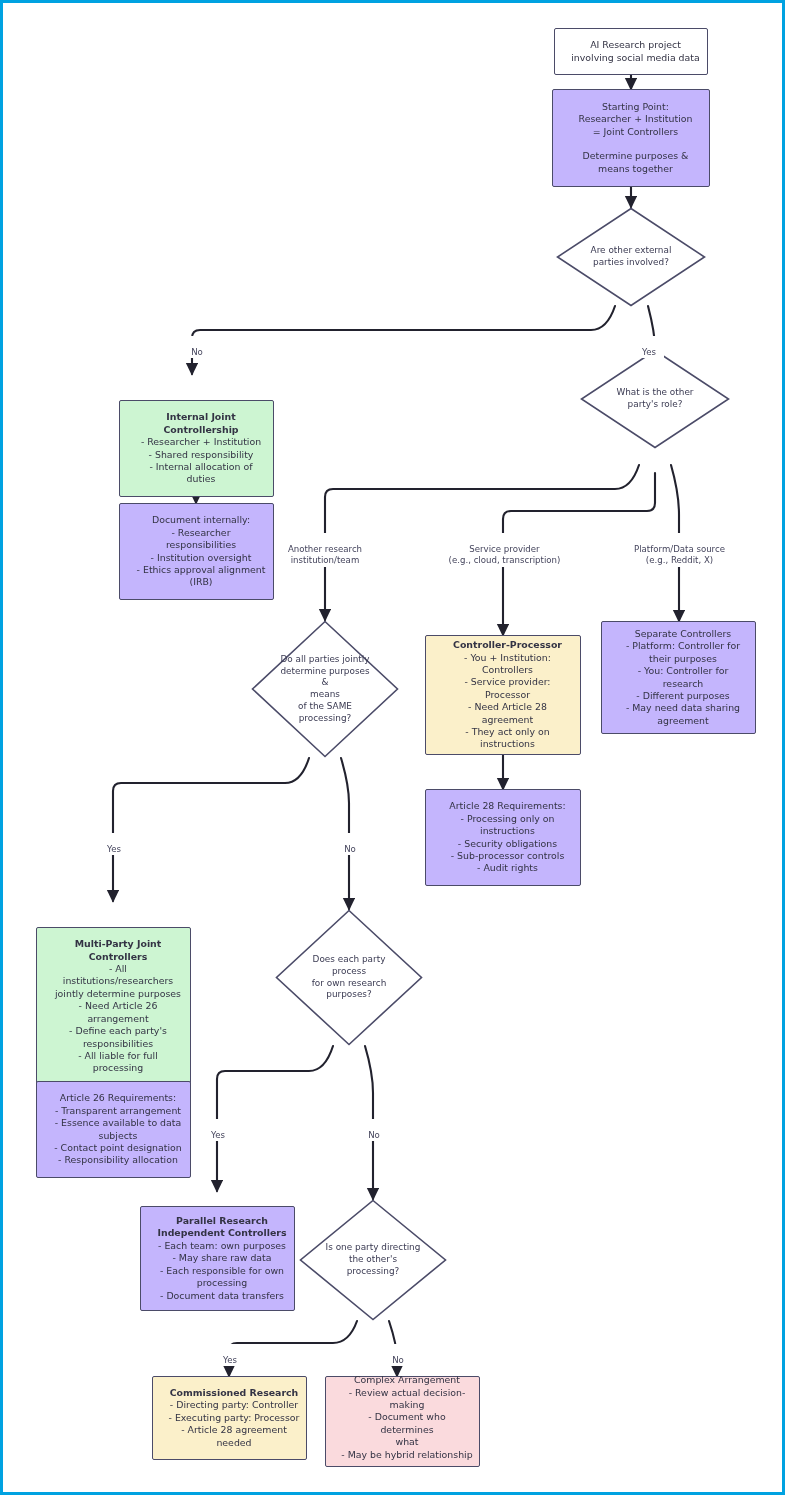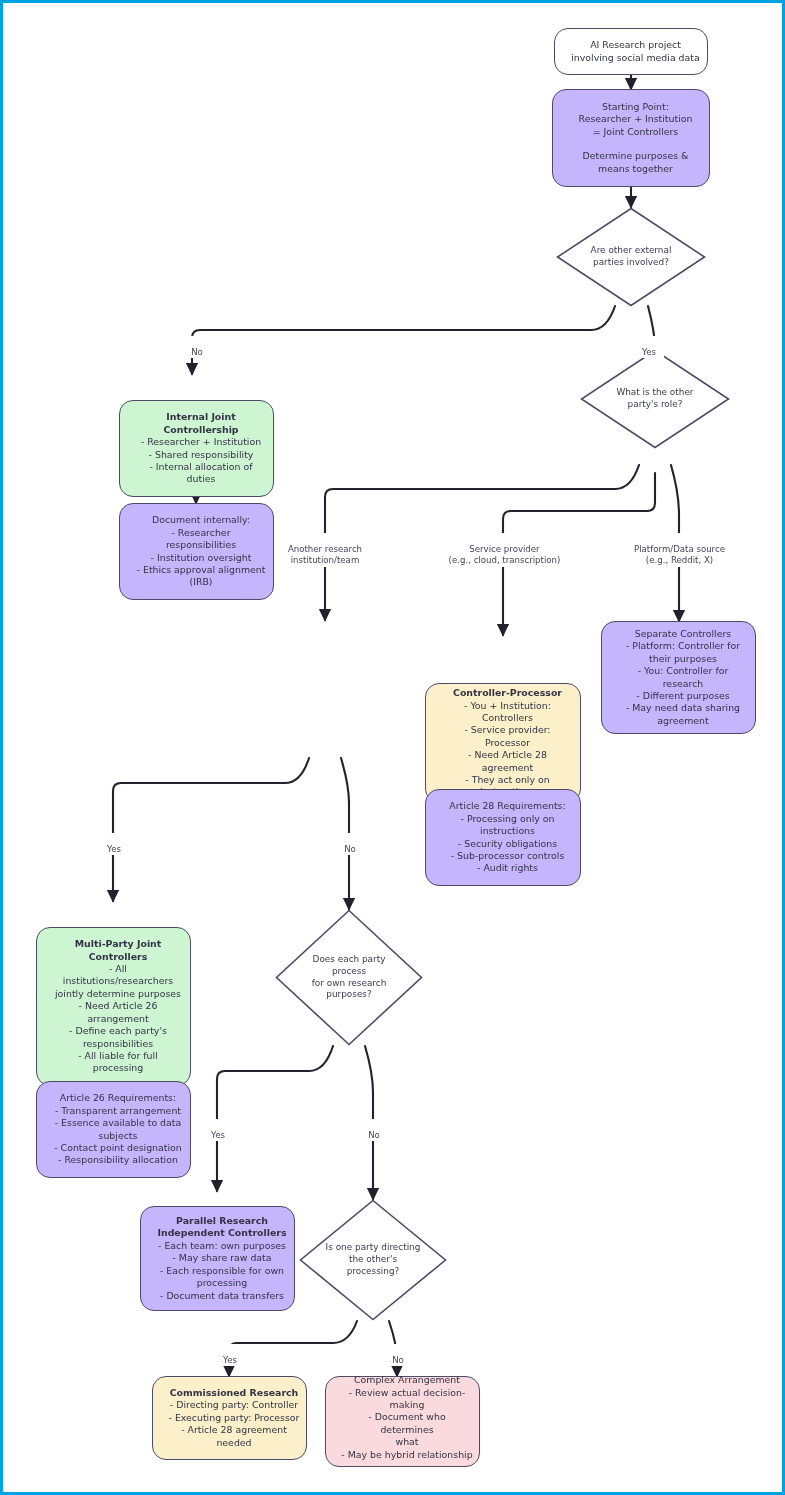--- a/index.html
+++ b/index.html
@@ -32,21 +32,21 @@
     align-items: center;
     justify-content: center;
     text-align: center;
     color: #333344;
     line-height: 1.32;
     white-space: pre-line;
     padding: 5px 6px;
   }
   .box {
     border: 1.6px solid #4b4b68;
-    border-radius: 14px;
+    border-radius: 2px;
     font-size: 9.4px;
     padding-left: 15px;
   }
   .box.terminal { background: #ffffff; }
   .box.blue     { background: #c4b5fd; }
   .box.green    { background: #cdf5d2; margin-top: 26px; }
   .box.yellow   { background: #fbf0ca; }
   .box.pink     { background: #fadadd; }
 
   .node b { font-weight: bold; }
@@ -168,22 +168,31 @@
     </div>
 
     <div class="node diamond" style="left:577px; top:346px; width:150px; height:100px;">
       <svg class="dshape" viewBox="0 0 150 100" preserveAspectRatio="none">
         <polygon points="75,1.5 148.5,50 75,98.5 1.5,50" fill="#ffffff" stroke="#4b4b68" stroke-width="1.6"></polygon>
       </svg>
       <span class="dtext">What is the other
 party's role?</span>
     </div>
 
-
-    <div class="node box yellow" style="left:422px; top:632px; width:156px; height:120px; flex-direction:column;margin-top:48px;">
+    <div class="node diamond" style="left:248px; top:617px; width:148px; height:138px;">
+      <svg class="dshape" viewBox="0 0 148 138" preserveAspectRatio="none">
+        <polygon points="74,1.5 146.5,69 74,136.5 1.5,69" fill="#ffffff" stroke="#4b4b68" stroke-width="1.6"></polygon>
+      </svg>
+      <span class="dtext">Do all parties jointly
+determine purposes &amp;
+means
+of the SAME processing?</span>
+    </div>
+
+    <div class="node box yellow" style="left:422px; top:632px; width:156px; height:120px; flex-direction:column;">
       <b>Controller-Processor</b>
       <span>- You + Institution:
 Controllers
 - Service provider:
 Processor
 - Need Article 28 agreement
 - They act only on
 instructions</span>
     </div>
 

